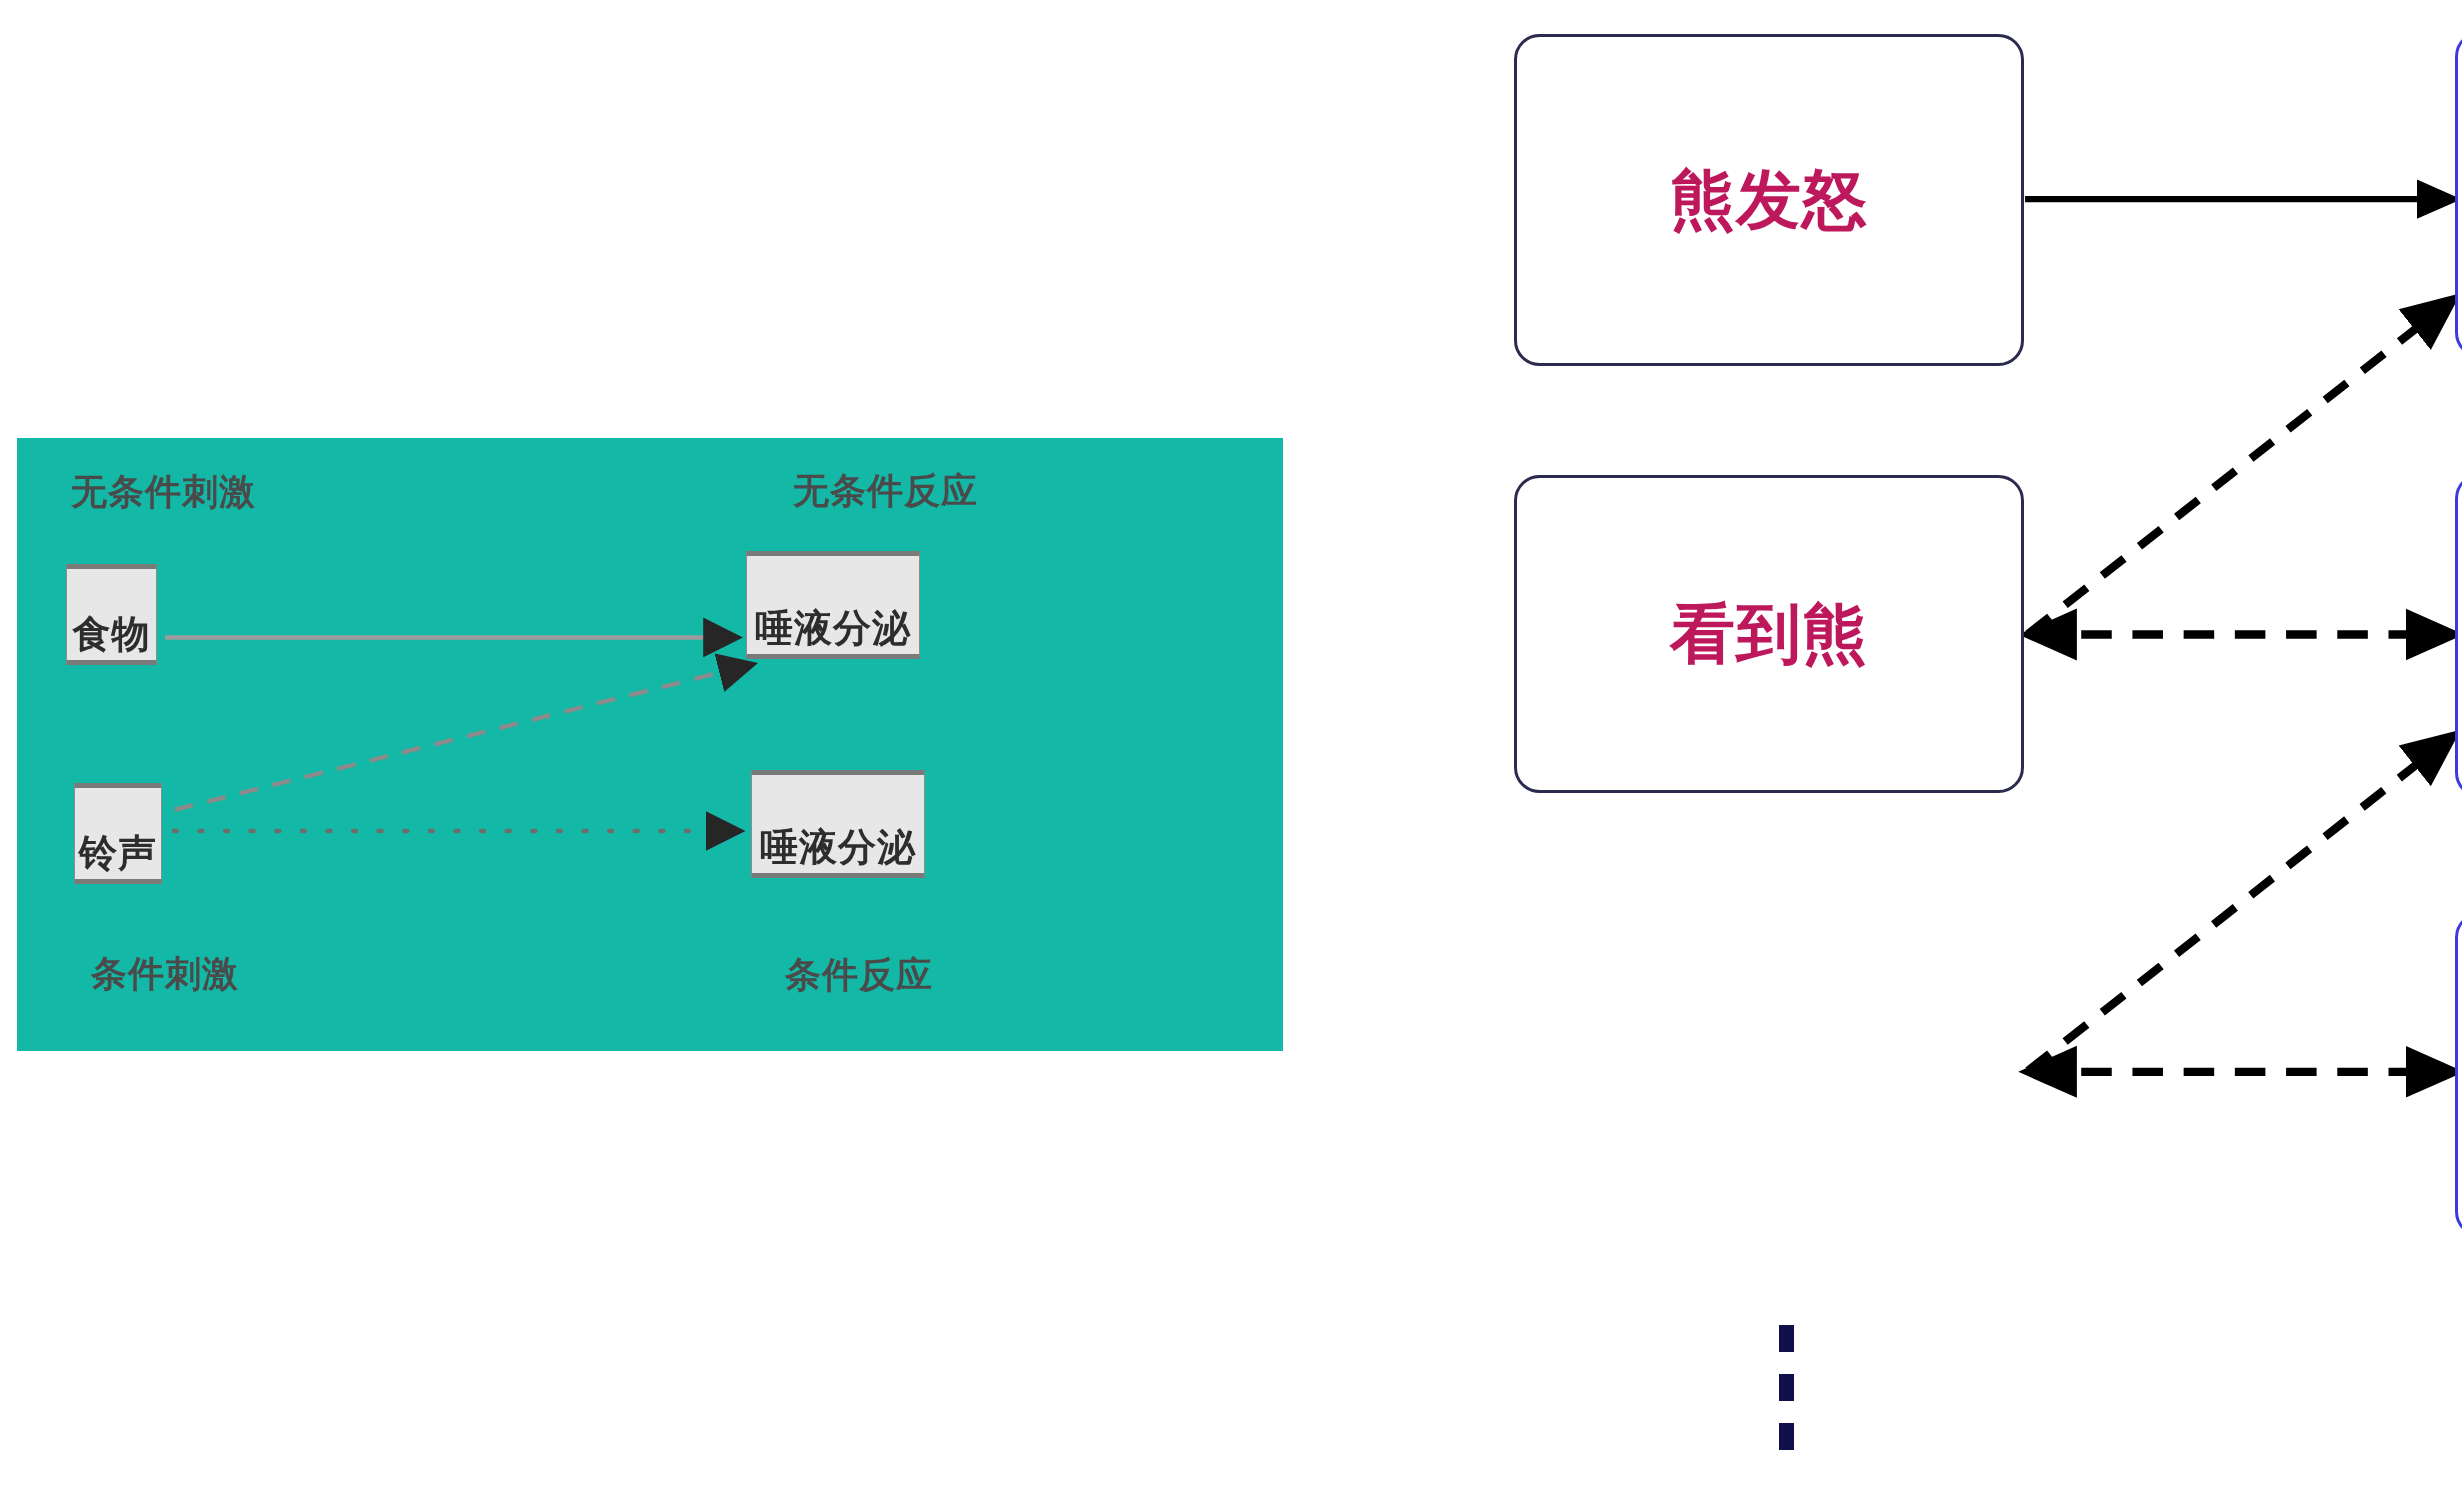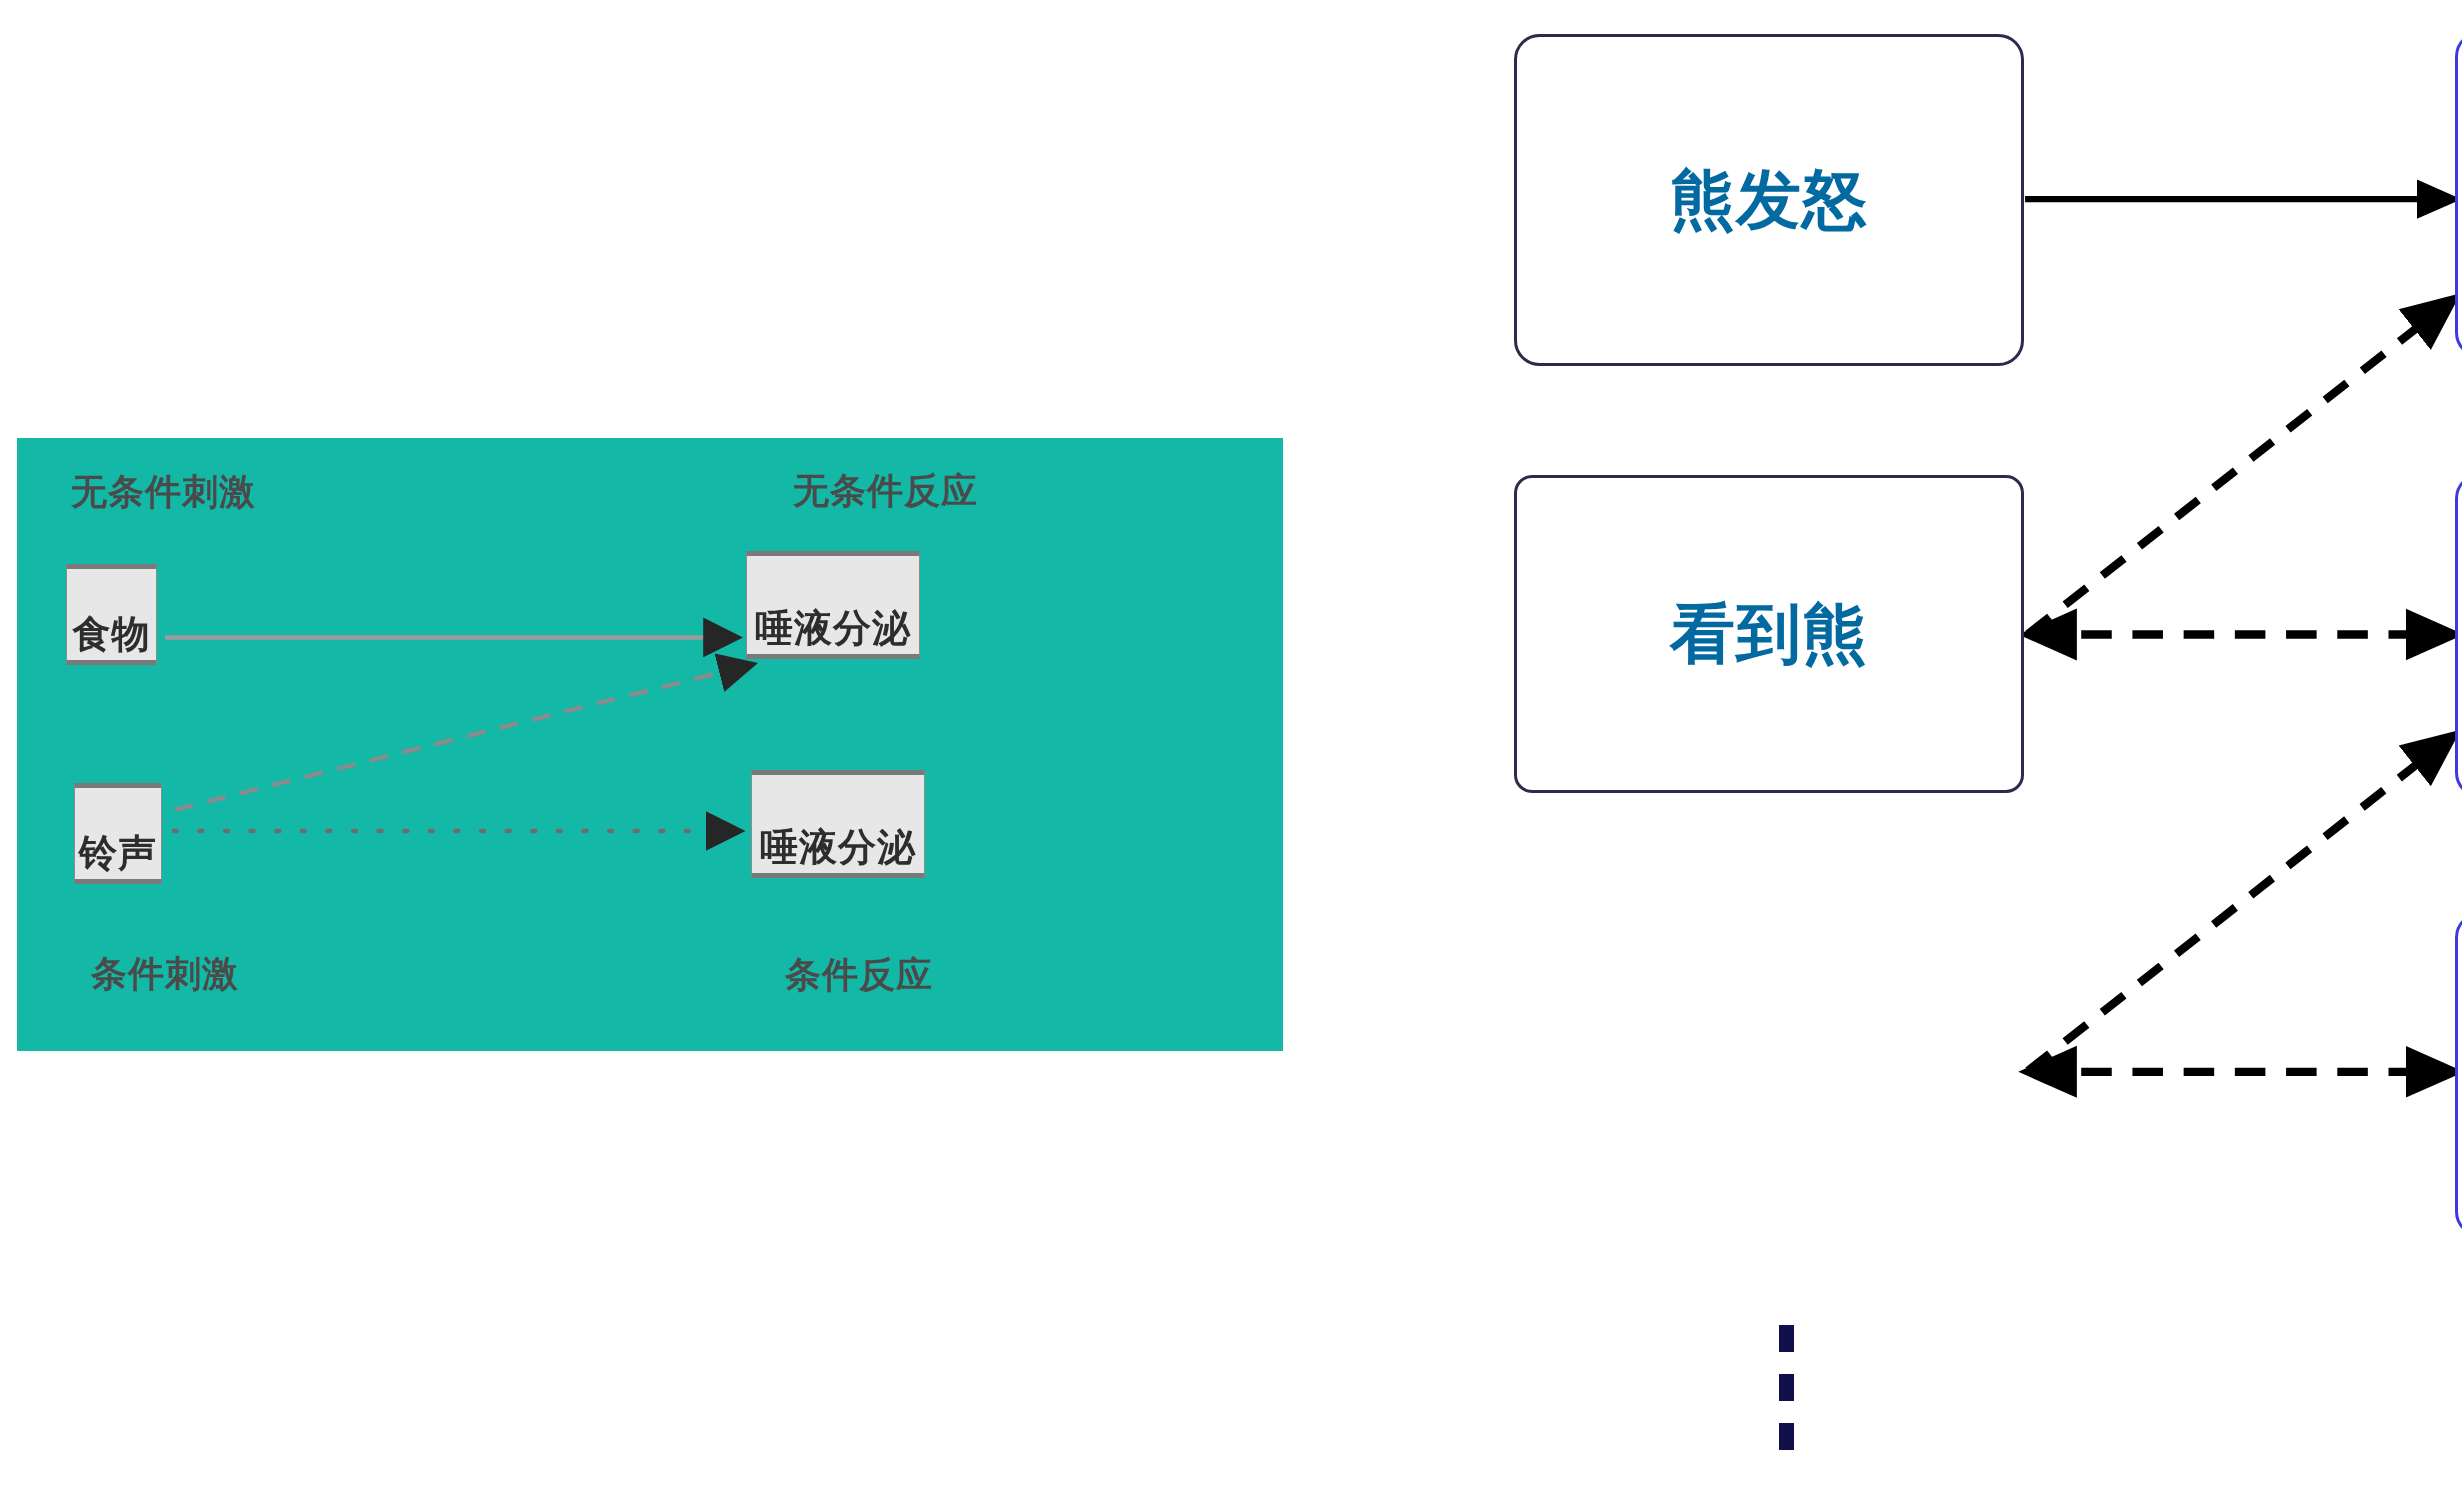--- a/index.html
+++ b/index.html
@@ -40,25 +40,25 @@
 
   
   .node{
     position:absolute;background:#ffffff;border-radius:25.6px;
     display:flex;align-items:center;justify-content:center;text-align:center;
     box-sizing:border-box;
   }
   .node.dark{border:3.4px solid #2b2b4d;}
   .node.blue{border:3.4px solid #3b3bdc;}
   .node .lbl{
-    font-size:65px;color:#0369a1;font-weight:600;line-height:1.18;
+    font-size:65px;color:#be185d;font-weight:600;line-height:1.18;
     letter-spacing:1px;
   }
   #node-bear-angry{left:1514px;top:34px;width:510px;height:332px;}
-  #node-see-bear  {left:1514px;top:475px;width:510px;height:318px;border-radius:18px;}
+  #node-see-bear  {left:1514px;top:475px;width:510px;height:318px;}
   #node-see-claw  {left:1514px;top:912px;width:510px;height:320px;}
   #node-reward    {left:2455px;top:30.5px;width:473px;height:327px;}
   #node-vsprime   {left:2455px;top:473px;width:441px;height:325px;}
   #node-vs        {left:2455px;top:912px;width:468px;height:325px;}
 
   
   .dotcol{position:absolute;display:flex;flex-direction:column;gap:22px;}
   .dotcol i{display:block;width:14.8px;height:27px;}
   #dots-left{left:1779px;top:1325px;}
   #dots-left i{background:#10104a;}

